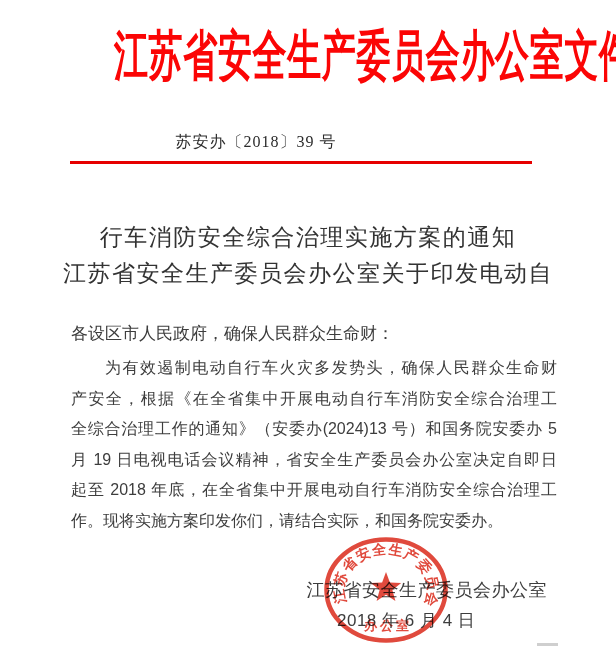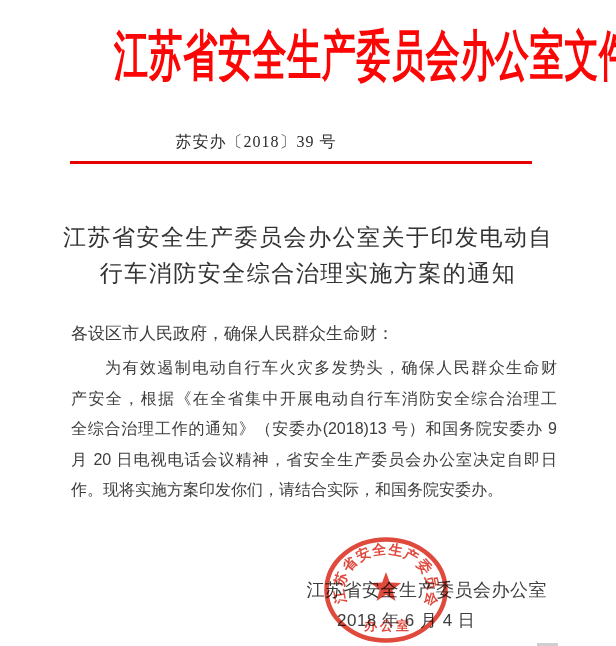--- a/index.html
+++ b/index.html
@@ -81,31 +81,32 @@
 
 <div class="page">
 
   <div class="header-title">江苏省安全生产委员会办公室文件</div>
 
   <div class="doc-number">苏安办〔2018〕39 号</div>
 
   <div class="red-rule"></div>
 
   <div class="doc-title">
+    <div>行车消防安全综合治理实施方案的通知</div>
     <div>江苏省安全生产委员会办公室关于印发电动自</div>
-    <div>行车消防安全综合治理实施方案的通知</div>
   </div>
 
   <div class="salutation">各设区市人民政府，确保人民群众生命财：</div>
 
   <div class="body-text">
     <div class="body-line indent">为有效遏制电动自行车火灾多发势头，确保人民群众生命财</div>
     <div class="body-line">产安全，根据《在全省集中开展电动自行车消防安全综合治理工</div>
-    <div class="body-line">全综合治理工作的通知》（安委办(2018)13 号）和国务院安委办 9</div>
-    <div class="body-line">月 20 日电视电话会议精神，省安全生产委员会办公室决定自即日</div>
+    <div class="body-line">全综合治理工作的通知》（安委办(2024)13 号）和国务院安委办 5</div>
+    <div class="body-line">月 19 日电视电话会议精神，省安全生产委员会办公室决定自即日</div>
+    <div class="body-line">起至 2018 年底，在全省集中开展电动自行车消防安全综合治理工</div>
     <div class="body-line last">作。现将实施方案印发你们，请结合实际，和国务院安委办。</div>
   </div>
 
   <div class="signature">江苏省安全生产委员会办公室</div>
 
   <div class="date">2018 年 6 月 4 日</div>
 
   <svg class="seal" viewBox="0 0 132 110" xmlns="http://www.w3.org/2000/svg">
     <ellipse cx="64" cy="54" rx="59.5" ry="50.5" fill="none" stroke="#de3a2c" stroke-width="4.5"></ellipse>
     <path id="sealArc" d="M 24.5,66.3 A 42,36 0 1 1 103.5,66.3" fill="none"></path>

